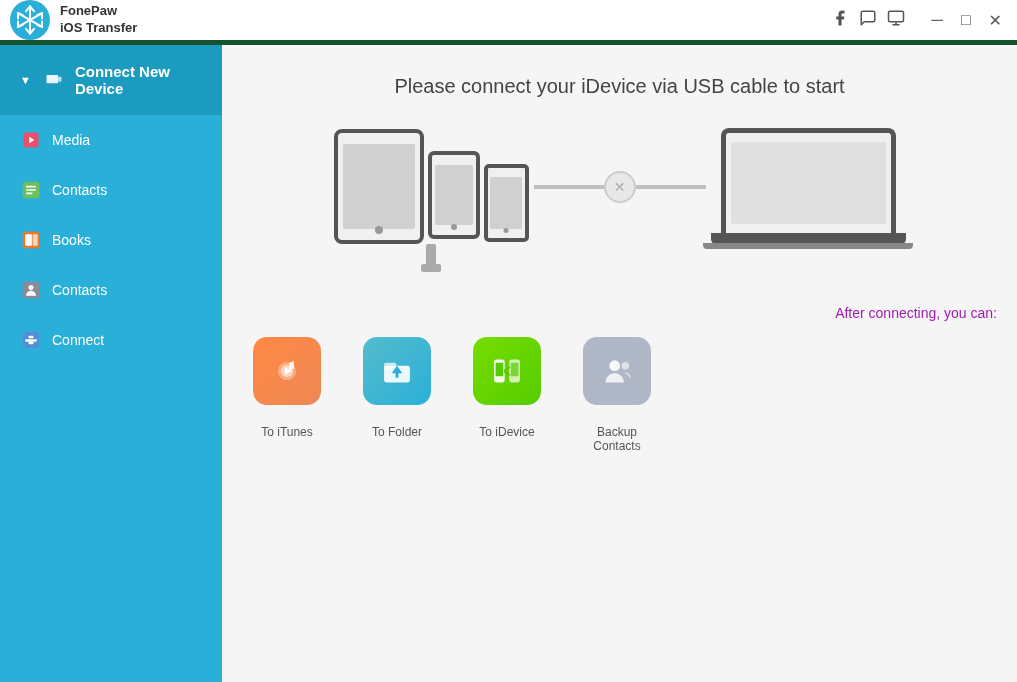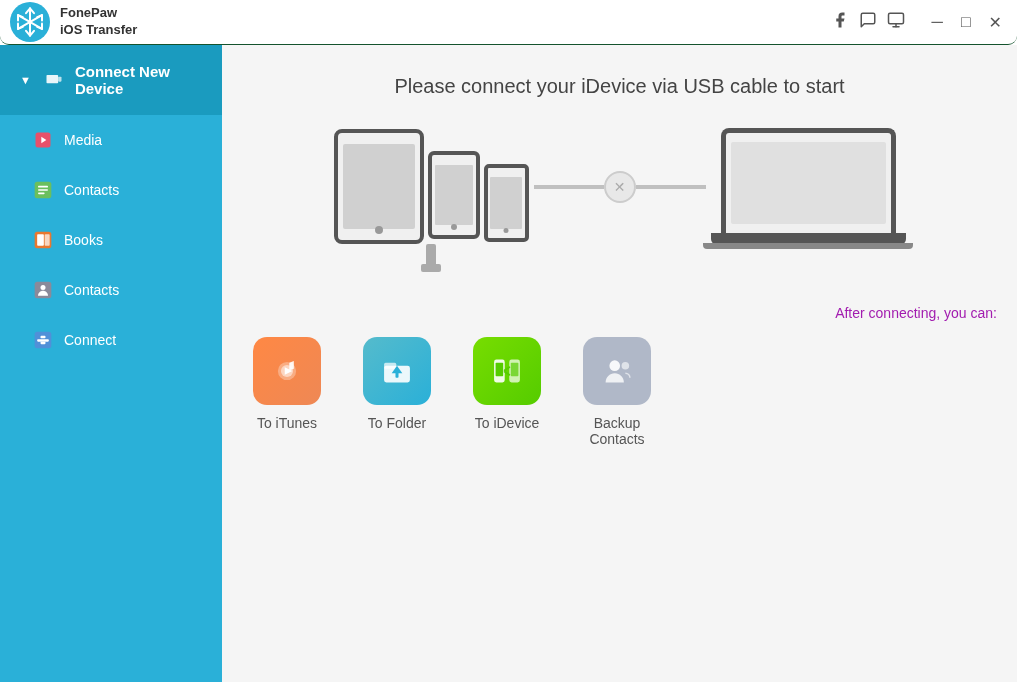--- a/index.html
+++ b/index.html
@@ -6,23 +6,22 @@
     body { width: 1017px; height: 682px; font-family: 'Segoe UI', Arial, sans-serif; overflow: hidden; display: flex; flex-direction: column; }
 
     
     .title-bar {
       height: 45px;
       background: #fff;
       display: flex;
       align-items: center;
       justify-content: space-between;
       padding: 0 10px;
-      border-bottom: 1px solid #14532d;
+      border-bottom: 5px solid #14532d;
       flex-shrink: 0;
-      border-radius: 9px;
     }
     .title-bar-left {
       display: flex;
       align-items: center;
       gap: 10px;
     }
     .app-logo-icon {
       width: 40px;
       height: 40px;
     }
@@ -73,21 +72,21 @@
       background: #2ab0d8;
       flex-shrink: 0;
       display: flex;
       flex-direction: column;
       padding-top: 0;
     }
     .sidebar-item {
       display: flex;
       align-items: center;
       gap: 10px;
-      padding: 14px 32px;
+      padding: 14px 20px;
       cursor: pointer;
       color: #fff;
       font-size: 14px;
       transition: background 0.15s;
     }
     .sidebar-item.connect-device {
       background: #1a9bbf;
       font-size: 15px;
       font-weight: 600;
       padding: 18px 20px;
@@ -293,23 +292,24 @@
       justify-content: center;
       font-size: 30px;
       color: #fff;
     }
     .btn-itunes { background: linear-gradient(135deg, #f84, #e85); }
     .btn-folder { background: linear-gradient(135deg, #5bc, #2ab0d8); }
     .btn-idevice { background: linear-gradient(135deg, #7d0, #5c0); }
     .btn-backup { background: #b0b8c8; }
     .btn-restore { background: linear-gradient(135deg, #3dd, #2ab0d8); }
     .action-btn-label {
-      font-size: 14px;
+      font-size: 12px;
       color: #555;
       text-align: center;
+      margin-top: 10px;
     }
 
     .illustration-wrapper {
       display: flex;
       align-items: center;
       justify-content: center;
       gap: 0;
       width: 100%;
       margin-bottom: 50px;
     }

